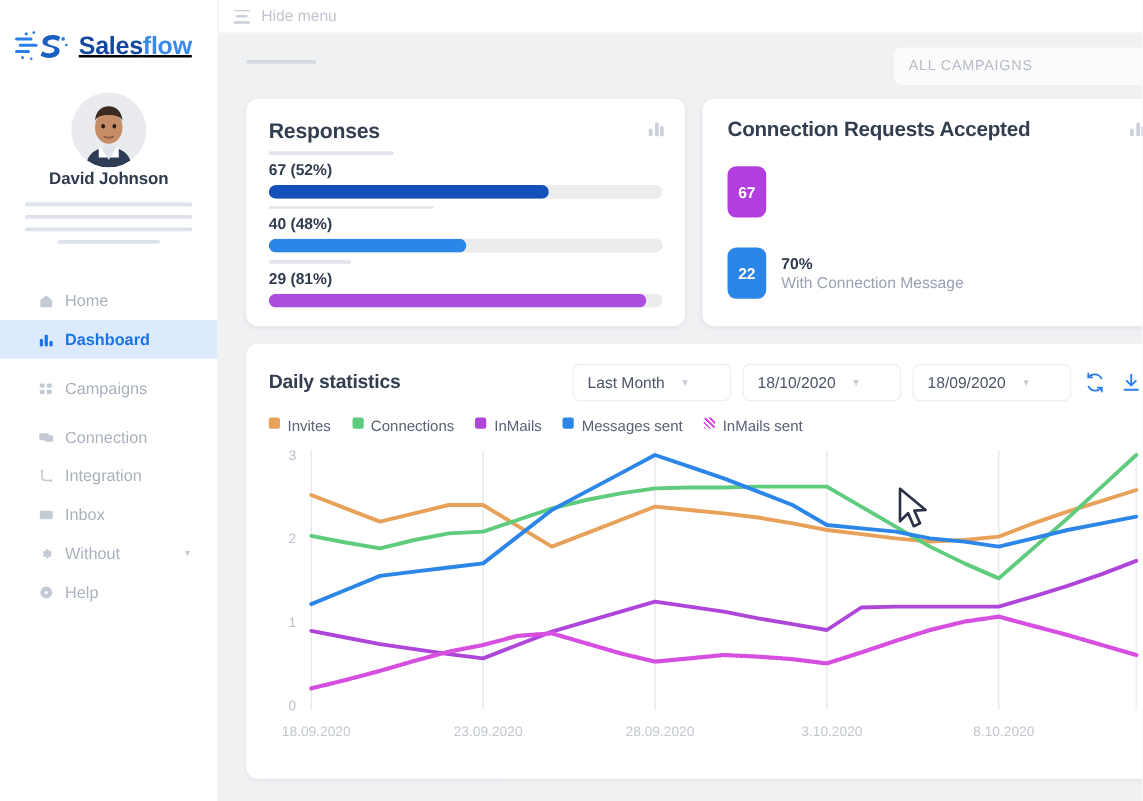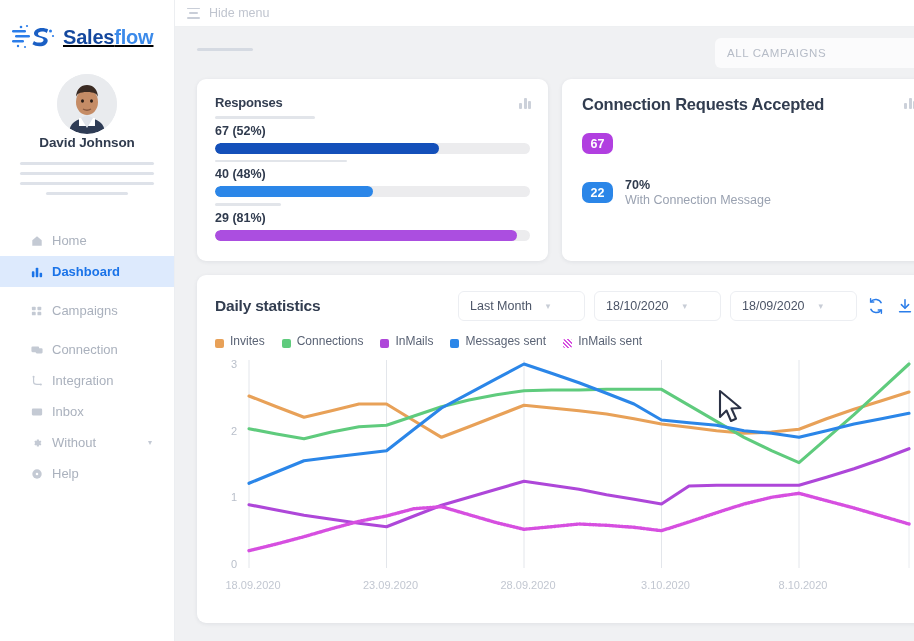--- a/index.html
+++ b/index.html
@@ -70,37 +70,37 @@
     padding: 0 12px; font-size: 11.5px; color: #b6bcc7; letter-spacing: 0.6px;
     cursor: pointer;
   }
   .sel-caret { margin-left: auto; font-size: 9px; color: #c8cdd6; }
 
   .cards-row { display: flex; gap: 14px; padding: 0 22px; }
   .card { background: #fff; border-radius: 9px; box-shadow: 0 1px 4px rgba(30,40,60,.08); }
   .card-responses { flex: 0 0 351px; height: 182px; padding: 16px 18px 0 18px; position: relative; }
   .card-crs { flex: 1; height: 182px; padding: 16px 20px 0 20px; position: relative; }
 
-  .card-title { font-size: 13px; font-weight: 700; color: #323d50; letter-spacing: -0.2px; }
+  .card-title { font-size: 17px; font-weight: 700; color: #323d50; letter-spacing: -0.2px; }
   .card-title.big { font-size: 16.5px; }
   .chart-icon { position: absolute; right: 17px; top: 18px; display: flex; align-items: flex-end; gap: 1.5px; height: 12px; }
   .chart-icon i { display: block; width: 3px; background: #ccd1da; border-radius: 1px; }
   .chart-icon i:nth-child(1) { height: 6px; }
   .chart-icon i:nth-child(2) { height: 11px; }
   .chart-icon i:nth-child(3) { height: 8px; }
 
   .bar-group { margin-top: 6px; }
   .bar-skel { height: 2.5px; background: #e2e5ea; border-radius: 2px; margin-bottom: 5px; }
   .bar-label { font-size: 12.5px; font-weight: 700; color: #303b4e; margin-bottom: 5px; }
   .bar-track { height: 11px; background: #ececee; border-radius: 6px; overflow: hidden; }
   .bar-fill { height: 11px; border-radius: 6px; }
 
   .crs-row { display: flex; align-items: center; gap: 12px; margin-top: 15px; }
   .crs-badge {
-    width: 31px; height: 21px; border-radius: 7px; color: #fff;
+    width: 31px; height: 41px; border-radius: 7px; color: #fff;
     font-size: 12.5px; font-weight: 700; display: flex; align-items: center; justify-content: center;
   }
   .crs-pct { font-size: 12.5px; font-weight: 700; color: #2f3a4d; }
   .crs-desc { font-size: 12.5px; color: #9aa2b1; margin-top: 1px; }
 
   
   .stats-card {
     margin: 14px 22px 0 22px; background: #fff; border-radius: 9px;
     box-shadow: 0 1px 4px rgba(30,40,60,.08); height: 348px; position: relative;
     padding: 16px 18px 0 18px; overflow: hidden;
@@ -112,21 +112,21 @@
     height: 30px; border: 1px solid #eceef2; border-radius: 6px; background: #fff;
     display: flex; align-items: center; padding: 0 11px; font-size: 12.5px; color: #4c5567;
     cursor: pointer;
   }
   .ctrl .sel-caret { margin-left: 14px; }
   .ctrl-period { width: 127px; }
   .ctrl-date { width: 127px; }
   .icon-btn { width: 20px; height: 20px; cursor: pointer; display: flex; align-items: center; justify-content: center; }
 
   .legend { display: flex; align-items: center; gap: 17px; margin-top: 13px; }
-  .legend-item { display: flex; align-items: flex-end; gap: 6px; font-size: 12px; color: #5a6375; }
+  .legend-item { display: flex; align-items: flex-start; gap: 6px; font-size: 12px; color: #5a6375; }
   .legend-swatch { width: 9px; height: 9px; border-radius: 2px; }
 
   .plot { position: relative; margin-top: 8px; height: 245px; }
   .plot svg { display: block; }
 
   .cursor-arrow { position: absolute; left: 543px; top: 389px; pointer-events: none; z-index: 20; }
 </style>
 </head>
 <body>
 

